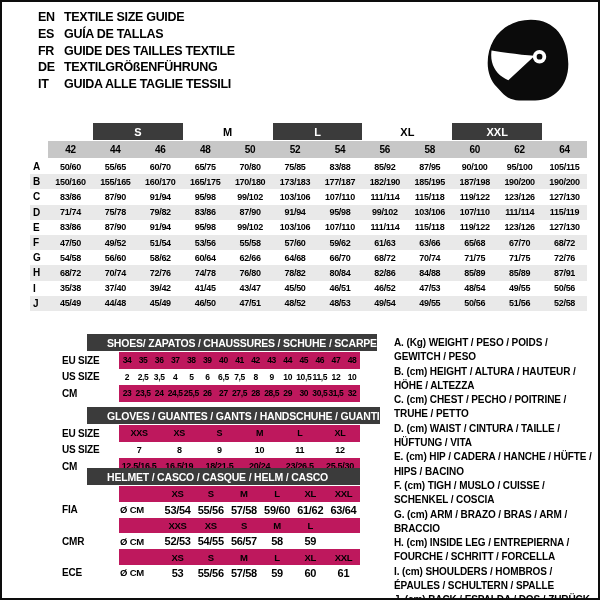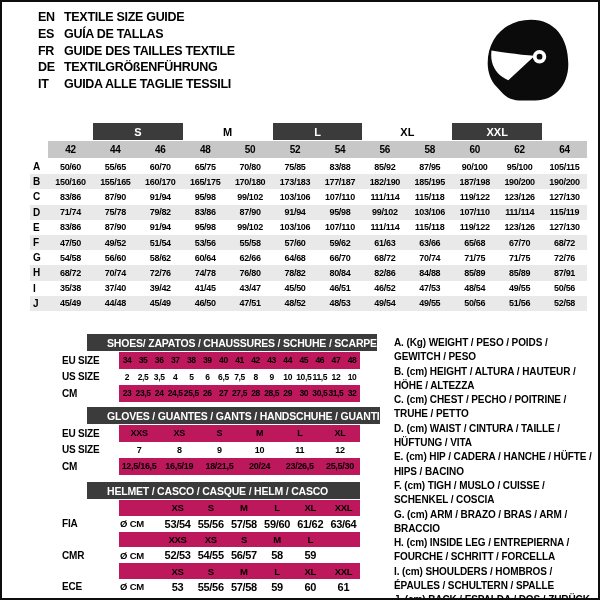--- a/index.html
+++ b/index.html
@@ -19,21 +19,21 @@
   .gbar.dark{background:#3b3b3b;color:#fff;}
   .numrow{height:17px;margin-bottom:1px;}
   .numrow .cell{background:#c7c7c7;font-size:10px;}
   .trow{height:15.2px;}
   .trow.stripe{background:#e9e9e9;}
   .cell{display:flex;align-items:center;justify-content:center;font-size:9px;font-weight:700;
         letter-spacing:-0.3px;white-space:nowrap;overflow:visible;}
   .rkey{display:flex;align-items:center;padding-left:3px;font-size:10px;font-weight:700;}
   
   .subtable{position:absolute;left:28px;width:330px;}
-  .shoes{top:332px;} .gloves{top:405px;} .helmetTbl{top:480px;}
+  .shoes{top:332px;} .gloves{top:405px;} .helmetTbl{top:466px;}
   .sub-title-row{display:grid;grid-template-columns:57px 1fr;height:17px;margin-bottom:1px;}
   .sub-title{background:#3b3b3b;color:#fff;font-weight:700;font-size:10.5px;display:flex;
              align-items:center;padding-left:20px;letter-spacing:-0.2px;white-space:nowrap;}
   .sub-row{display:grid;grid-template-columns:57px 1fr;height:16.5px;margin-left:32px;}
   .helmetTbl .sub-row{height:15.8px;}
   .sub-label{font-weight:700;font-size:10px;display:flex;align-items:center;letter-spacing:-0.2px;}
   .sub-data{display:grid;}
   .sub-data.gray{background:#be185d;}
   .cols15{grid-template-columns:repeat(15,1fr);}
   .cols15 .cell{font-size:8.5px;letter-spacing:-0.4px;}

